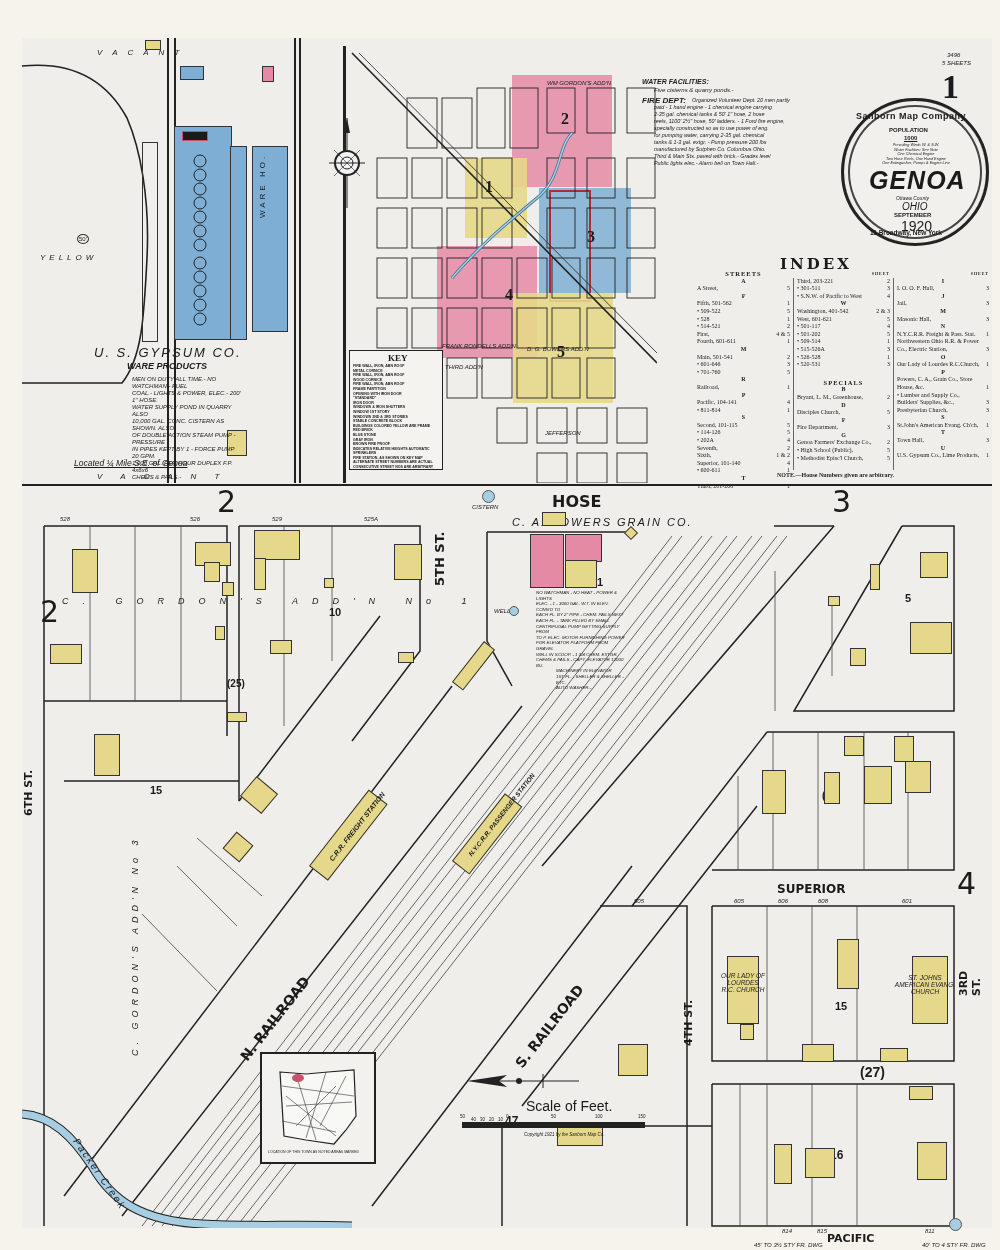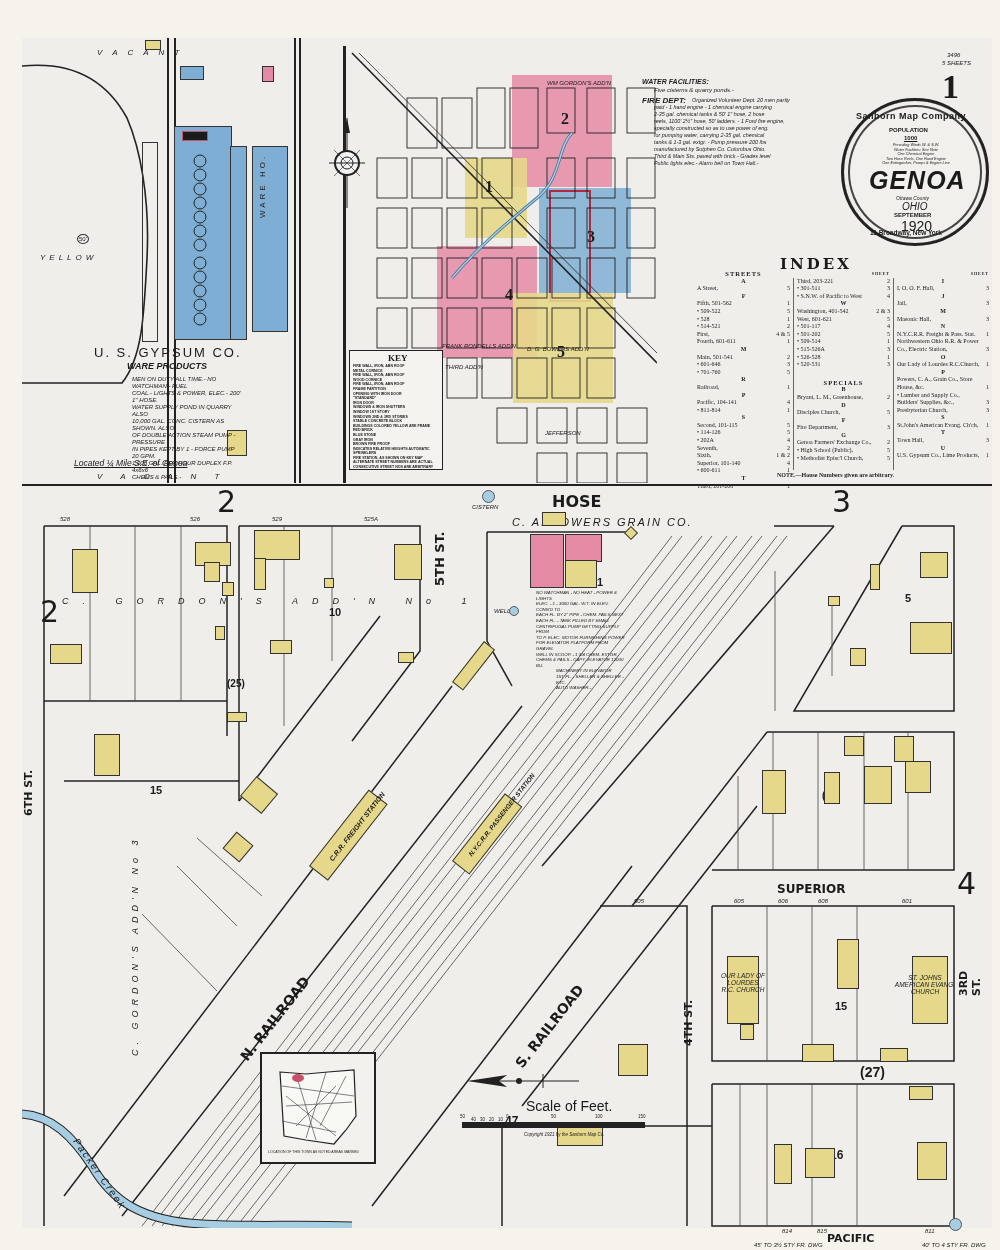--- a/index.html
+++ b/index.html
@@ -65,21 +65,21 @@
           <circle cx="8" cy="78" r="6"></circle>
           <circle cx="8" cy="92" r="6"></circle>
           <circle cx="8" cy="110" r="6"></circle>
           <circle cx="8" cy="124" r="6"></circle>
           <circle cx="8" cy="138" r="6"></circle>
           <circle cx="8" cy="152" r="6"></circle>
           <circle cx="8" cy="166" r="6"></circle>
       </g>
     </svg>
     <div class="bldg-y" style="left:205px;top:392px;width:18px;height:24px;"></div>
-    <div class="txt" style="left:72px;top:307px;font-size:13px;letter-spacing:2px;">U. S. GYPSUM CO.</div>
+    <div class="txt" style="left:72px;top:307px;font-size:13px;font-style:italic;letter-spacing:2px;">U. S. GYPSUM CO.</div>
     <div class="txt" style="left:105px;top:323px;font-size:9px;font-style:italic;font-weight:bold;">WARE PRODUCTS</div>
     <div class="abs tiny ital" style="left:110px;top:338px;width:110px;line-height:7px;">
       <div>MEN ON DUTY ALL TIME.- NO WATCHMAN.- FUEL</div>
       <div>COAL.- LIGHTS &amp; POWER, ELEC.- 200' 1" HOSE.</div>
       <div>WATER SUPPLY POND IN QUARRY ALSO</div>
       <div>10,000 GAL. CONC. CISTERN AS SHOWN. ALSO</div>
       <div>OF DOUBLE ACTION STEAM PUMP - PRESSURE</div>
       <div>IN PIPES KEPT BY 1 - FORCE PUMP 20 GPM.</div>
       <div>1,000 GAL. PER HOUR DUPLEX F.P. 4x6x6</div>
       <div>CHEMS &amp; PAILS.-</div>

